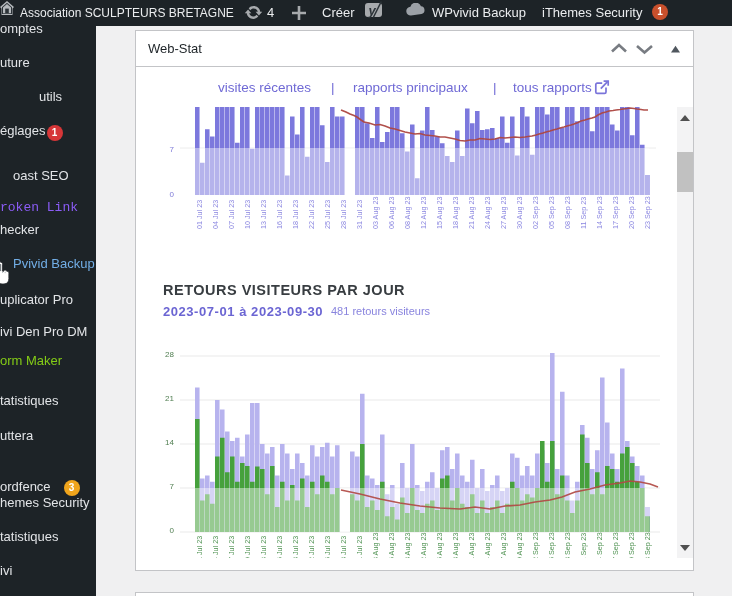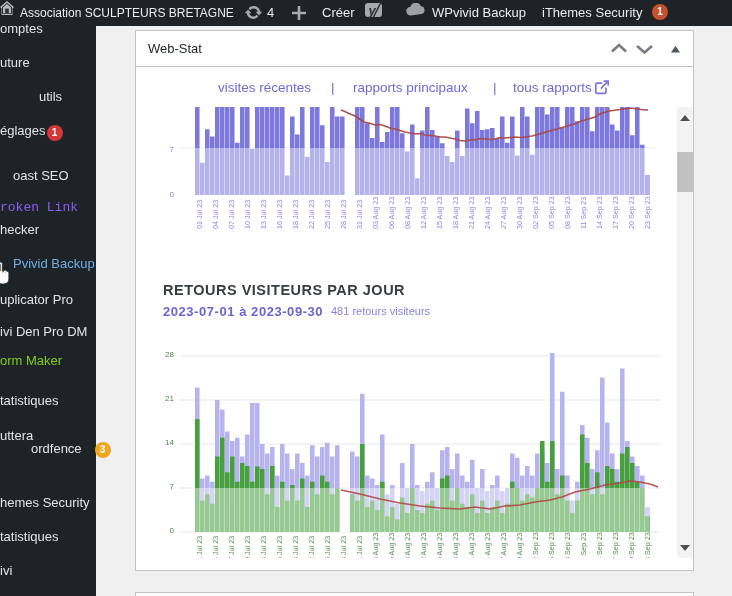--- a/index.html
+++ b/index.html
@@ -164,21 +164,21 @@
 <div class="mitem" style="top:97.0px;color:#e2e4e7;">églages<span class="badge" style="background:#d63638;left:46.5px;top:1.5px;">1</span></div>
 <div class="mitem" style="top:141.7px;color:#e2e4e7;padding-left:13px;">oast SEO</div>
 <div class="mitem" style="top:174px;color:#8b5cf6;font-family:Liberation Mono, monospace;">roken Link</div>
 <div class="mitem" style="top:195.5px;color:#e2e4e7;">hecker</div>
 <div class="mitem" style="top:230.4px;color:#72aee6;padding-left:13px;">Pvivid Backup</div>
 <div class="mitem" style="top:265.6px;color:#e2e4e7;">uplicator Pro</div>
 <div class="mitem" style="top:297.5px;color:#e2e4e7;">ivi Den Pro DM</div>
 <div class="mitem" style="top:327px;color:#84cc16;">orm Maker</div>
 <div class="mitem" style="top:367.2px;color:#e2e4e7;">tatistiques</div>
 <div class="mitem" style="top:402.0px;color:#e2e4e7;text-align:right;">uttera</div>
-<div class="mitem" style="top:415px;color:#e2e4e7;margin-left:31px;">ordfence<span class="badge" style="background:#f0a51c;left:63.5px;top:0.5px;">3</span></div>
+<div class="mitem" style="top:453px;color:#e2e4e7;">ordfence<span class="badge" style="background:#f0a51c;left:63.5px;top:0.5px;">3</span></div>
 <div class="mitem" style="top:469.2px;color:#e2e4e7;">hemes Security</div>
 <div class="mitem" style="top:502.5px;color:#e2e4e7;">tatistiques</div>
 <div class="mitem" style="top:537.2px;color:#e2e4e7;">ivi</div>
 <svg width="14" height="28" viewBox="0 0 14 28" style="position:absolute;left:-4px;top:234px;z-index:50;">
       <path d="M4.6 2.2 C5.8 2.2 6.6 3 6.6 4.2 L6.6 11.2 L7.6 11.3 C7.7 10.5 8.4 9.9 9.3 10 C10.1 10.1 10.6 10.6 10.8 11.3 C11.5 11.1 12.3 11.4 12.7 12.1 C12.9 12.5 12.9 12.9 12.9 13.3 L12.9 18.6 C12.9 21.8 11.1 24 8 24 L6.2 24 C4.1 24 2.7 22.7 1.6 20.9 L-0.6 16.6 L-0.6 4.2 C-0.6 3 0.2 2.2 1.4 2.2 L1.6 2.2 C2.1 1.4 2.9 1 3.6 1 C4 1 4.3 1.6 4.6 2.2 Z M2.6 3.8 L2.6 11 M4.6 4.2 L4.6 11" fill="#fff" stroke="#23282d" stroke-width="0.9"></path>
       <path d="M2.7 4 L2.7 11.2 M4.7 4.4 L4.7 11.2 M6.6 11.4 L6.6 13 M9.2 11.6 L9.2 13.2" stroke="#9aa0a6" stroke-width="0.7" fill="none"></path>
     </svg>
 </div>
 
 </body></html>

